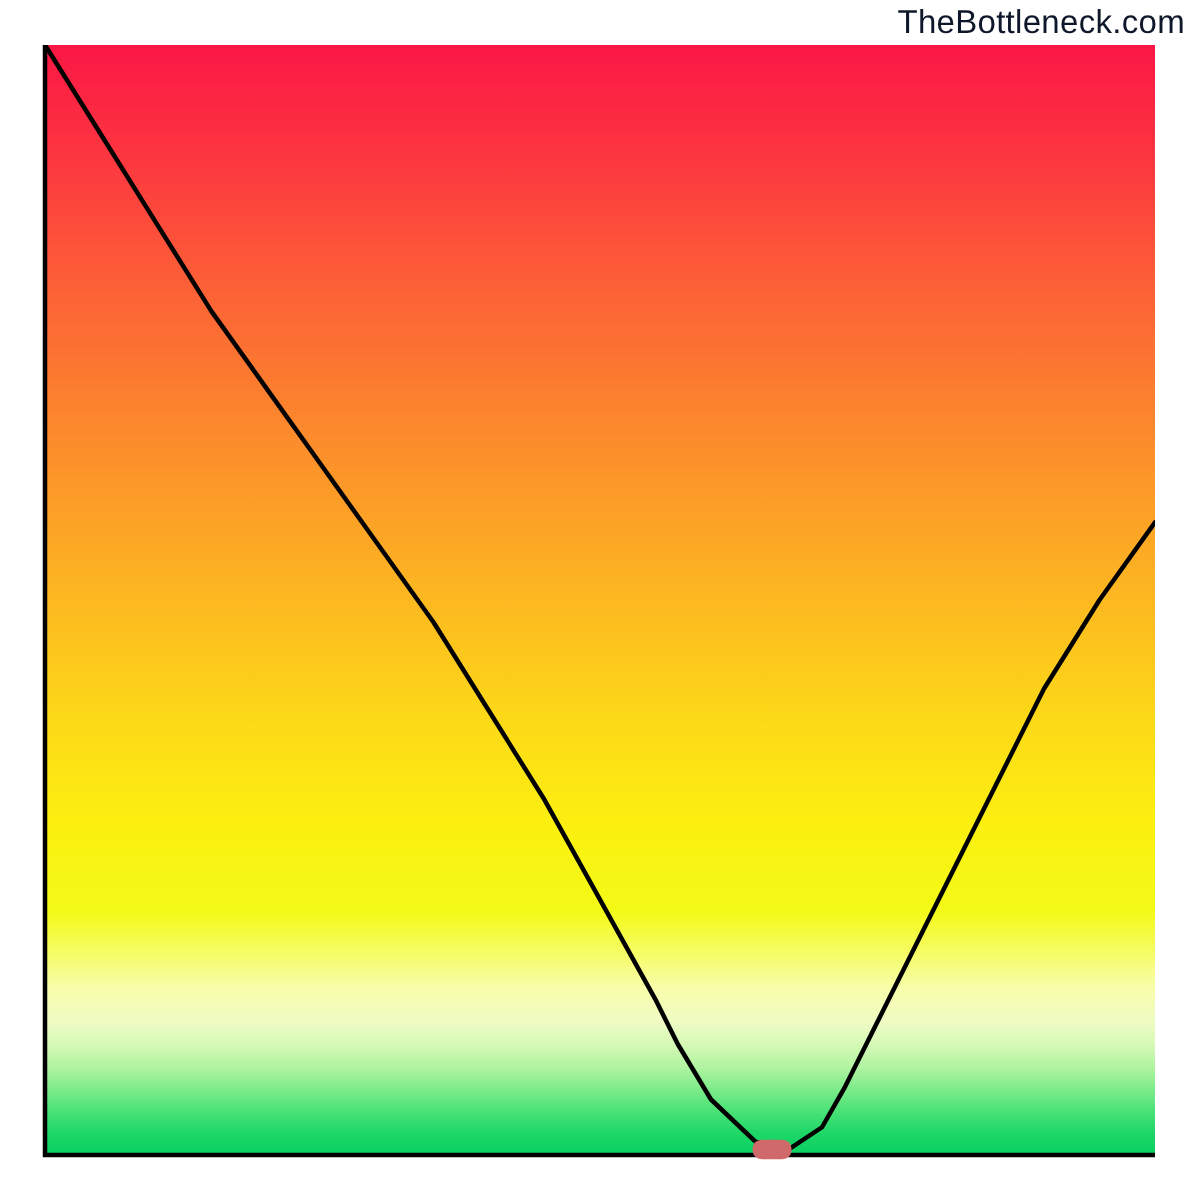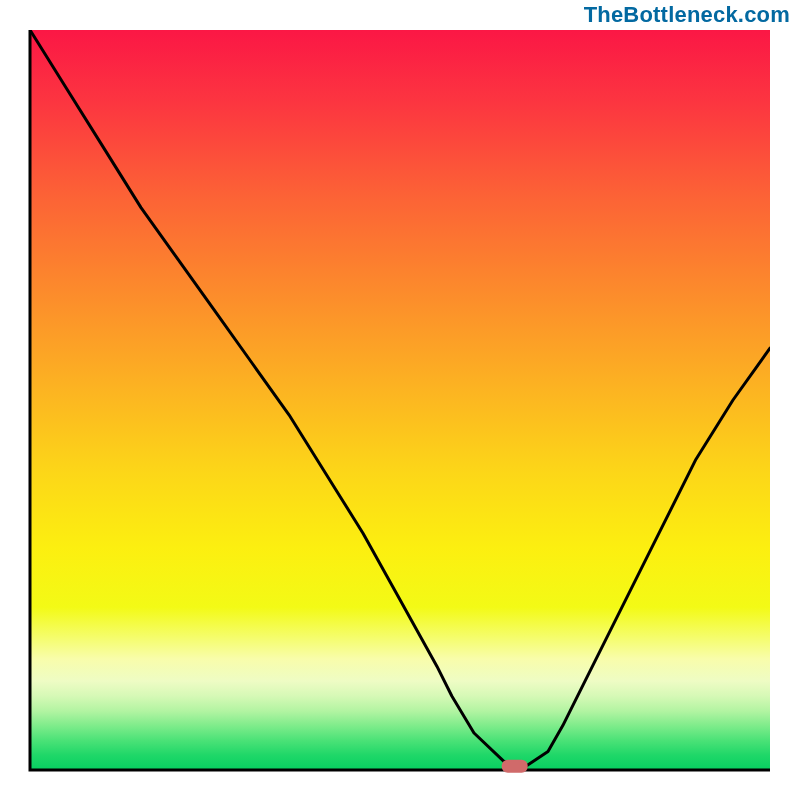--- a/index.html
+++ b/index.html
@@ -14,22 +14,22 @@
   .container {
     position: relative;
     width: 800px;
     height: 800px;
   }
   .watermark {
     position: absolute;
     top: 2px;
     right: 10px;
     font-size: 22px;
-    font-weight: 700;
-    color: #0369a1;
+    font-weight: 400;
+    color: #0f172a;
     letter-spacing: 0.2px;
     z-index: 20;
   }
   svg.plot {
     position: absolute;
     left: 0;
     top: 0;
     width: 800px;
     height: 800px;
     z-index: 10;

